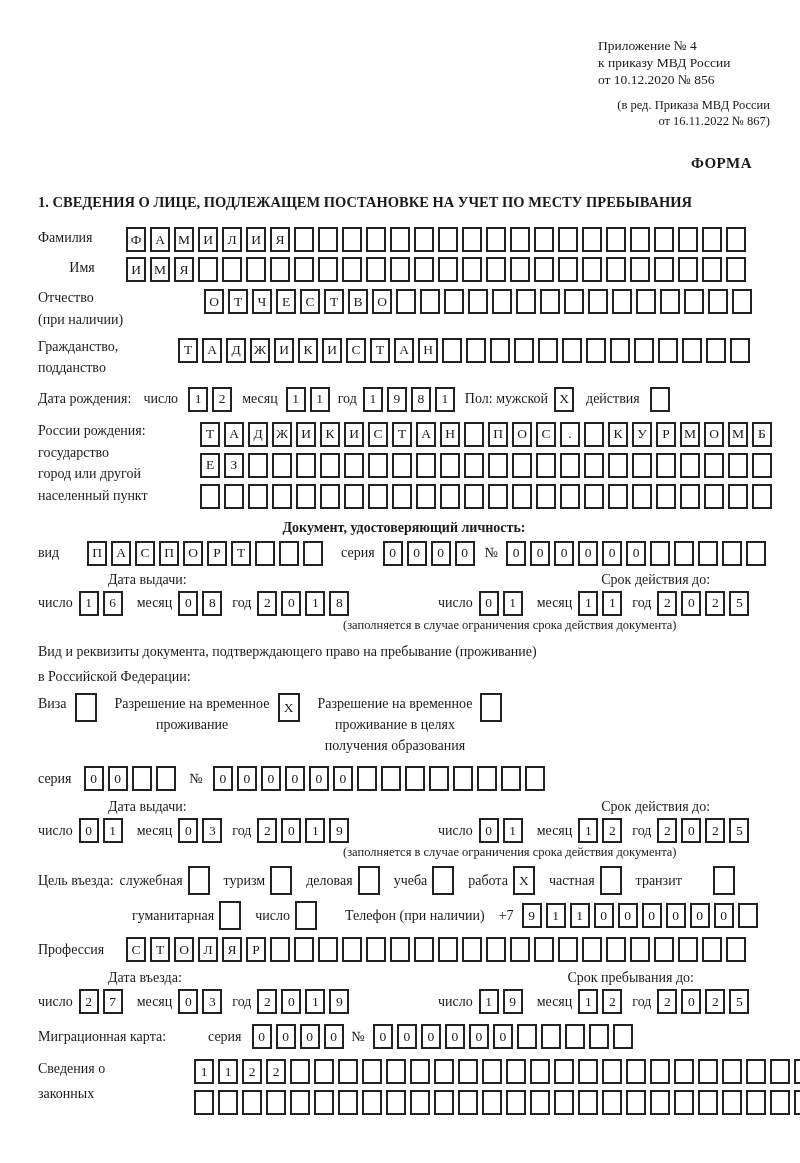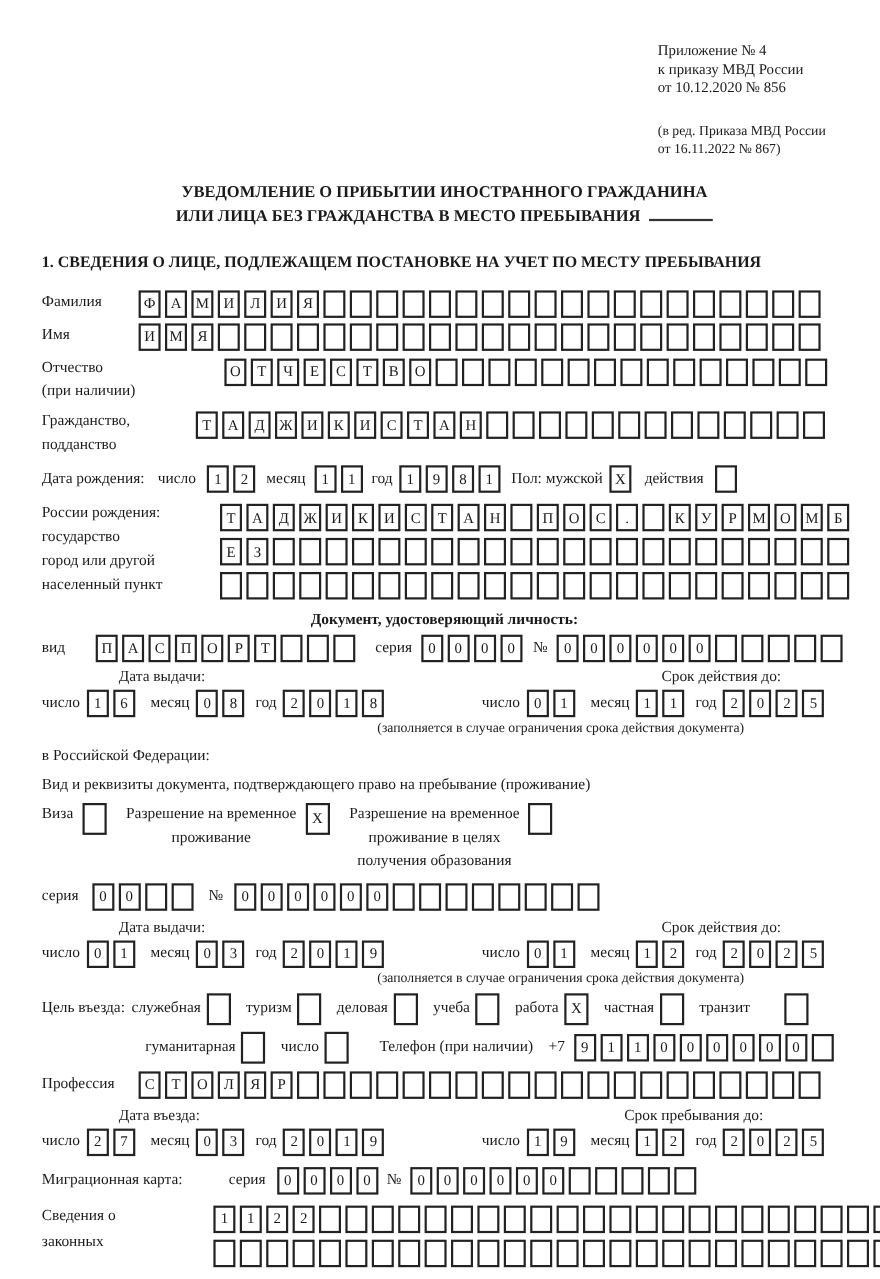--- a/index.html
+++ b/index.html
@@ -11,21 +11,21 @@
     background:#ffffff;
     color:#1a1a1a;
     font-family:"Liberation Serif", serif;
     font-size:14px;
     box-sizing:border-box;
     padding:38px 30px 10px 38px;
     overflow:hidden;
   }
   
   .appendix{margin-left:560px;line-height:1.25;font-size:13.5px;}
-  .appendix .rev{font-size:12.5px;margin-top:22px;line-height:1.3;}
+  .appendix .rev{font-size:12.5px;margin-top:8px;line-height:1.3;text-align:right;}
   .form-label{font-weight:bold;text-align:right;margin:26px 18px 0 0;font-size:15px;letter-spacing:.5px;}
   
   .title{font-weight:bold;text-align:center;font-size:15px;margin-top:22px;line-height:1.45;}
   .title .blank{display:inline-block;width:58px;border-bottom:2px solid #333;height:12px;margin-left:8px;}
   .section-heading{font-weight:bold;font-size:14.5px;margin:22px 0 16px 0;}
   
   .frow{display:flex;align-items:flex-start;margin-bottom:5px;}
   .frow .lblcol{flex:0 0 auto;}
   .lbl{white-space:nowrap;}
   .cellrow{display:inline-flex;flex-wrap:nowrap;}
@@ -66,25 +66,22 @@
   <div class="appendix">
     <div>Приложение № 4</div>
     <div>к приказу МВД России</div>
     <div>от 10.12.2020 № 856</div>
     <div class="rev">
       <div>(в ред. Приказа МВД России</div>
       <div>от 16.11.2022 № 867)</div>
     </div>
   </div>
 
-
-  <div class="title">
-    <div>УВЕДОМЛЕНИЕ О ПРИБЫТИИ ИНОСТРАННОГО ГРАЖДАНИНА</div>
-    <div><span>ИЛИ ЛИЦА БЕЗ ГРАЖДАНСТВА В МЕСТО ПРЕБЫВАНИЯ</span><span class="blank"></span></div>
-  </div>
+  <div class="form-label">ФОРМА</div>
+
 
   <div class="section-heading">1. СВЕДЕНИЯ О ЛИЦЕ, ПОДЛЕЖАЩЕМ ПОСТАНОВКЕ НА УЧЕТ ПО МЕСТУ ПРЕБЫВАНИЯ</div>
 
   <div class="frow">
     <div class="lblcol" style="width:88px;padding-top:3px;">Фамилия</div>
     <div class="cellrow">
         <span class="cell">Ф</span>
         <span class="cell">А</span>
         <span class="cell">М</span>
         <span class="cell">И</span>
@@ -107,21 +104,21 @@
         <span class="cell"></span>
         <span class="cell"></span>
         <span class="cell"></span>
         <span class="cell"></span>
         <span class="cell"></span>
         <span class="cell"></span>
       </div>
   </div>
 
   <div class="frow">
-    <div class="lblcol" style="width:88px;padding-top:3px;">Имя</div>
+    <div class="lblcol" style="width:88px;padding-top:3px;text-align:center;">Имя</div>
     <div class="cellrow">
         <span class="cell">И</span>
         <span class="cell">М</span>
         <span class="cell">Я</span>
         <span class="cell"></span>
         <span class="cell"></span>
         <span class="cell"></span>
         <span class="cell"></span>
         <span class="cell"></span>
         <span class="cell"></span>
@@ -409,22 +406,22 @@
             <span class="cell">0</span>
             <span class="cell">2</span>
             <span class="cell">5</span>
           </span>
       </div>
     </div>
   </div>
   <div class="note-right">(заполняется в случае ограничения срока действия документа)</div>
 
   <div style="margin-top:6px;line-height:1.8;">
+    <div>Вид и реквизиты документа, подтверждающего право на пребывание (проживание)</div>
     <div>в Российской Федерации:</div>
-    <div>Вид и реквизиты документа, подтверждающего право на пребывание (проживание)</div>
   </div>
 
   <div class="opts">
     <div class="opt">
       <div class="olabel">
           <span class="l">Виза</span>
         </div>
       <span class="cellrow cb">
           <span class="cell"></span>
         </span>

